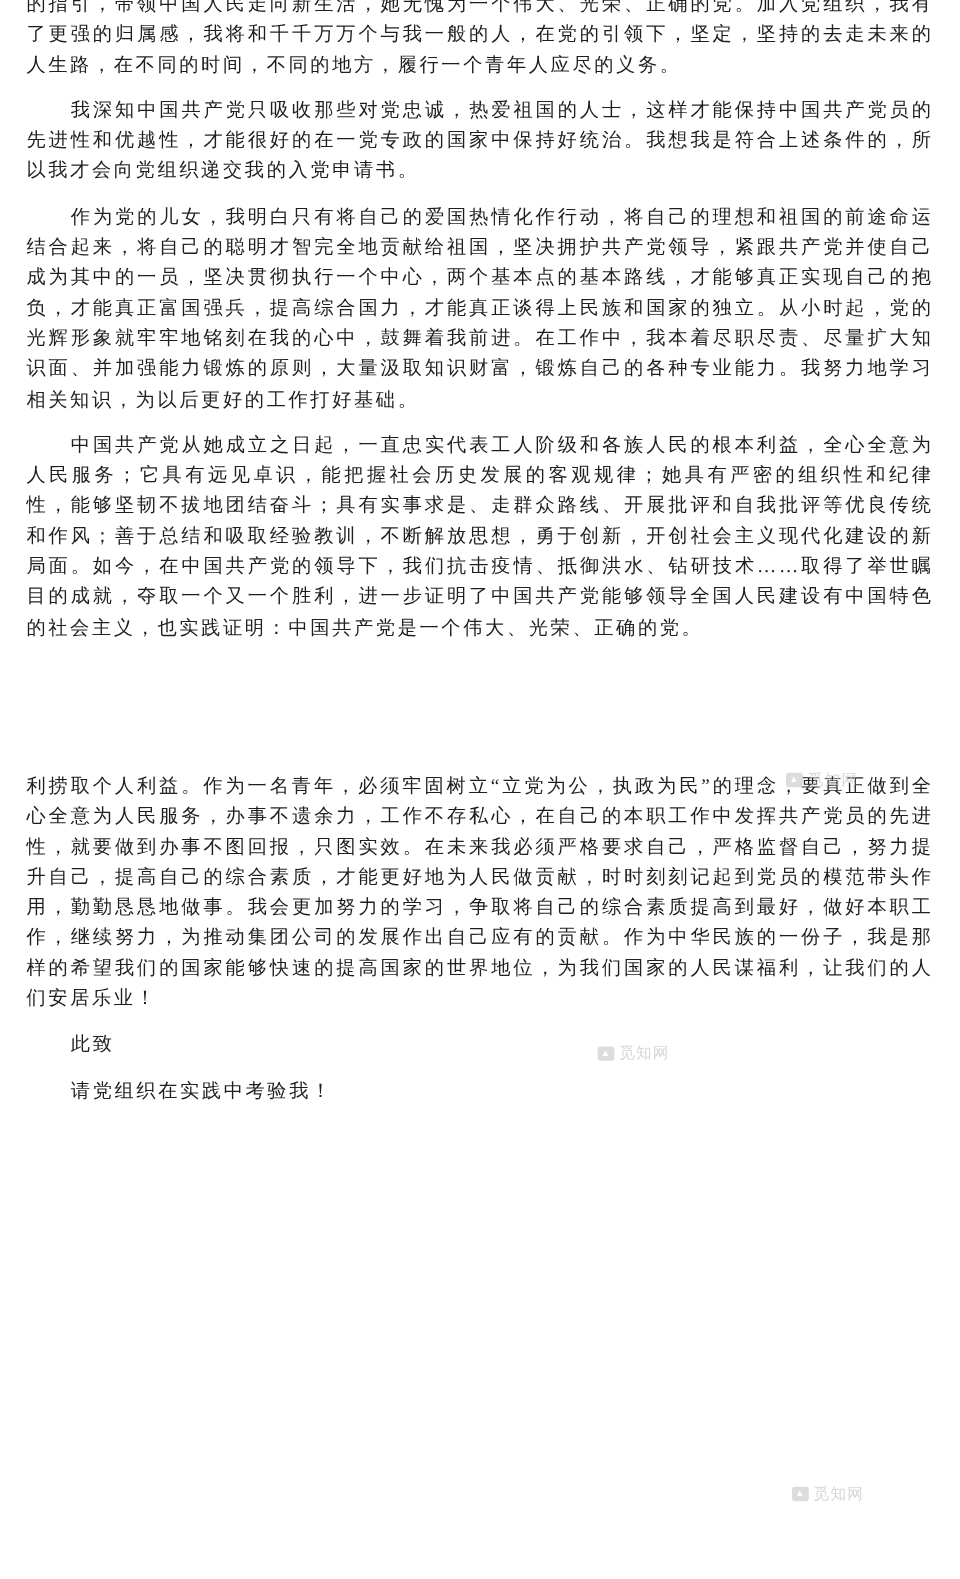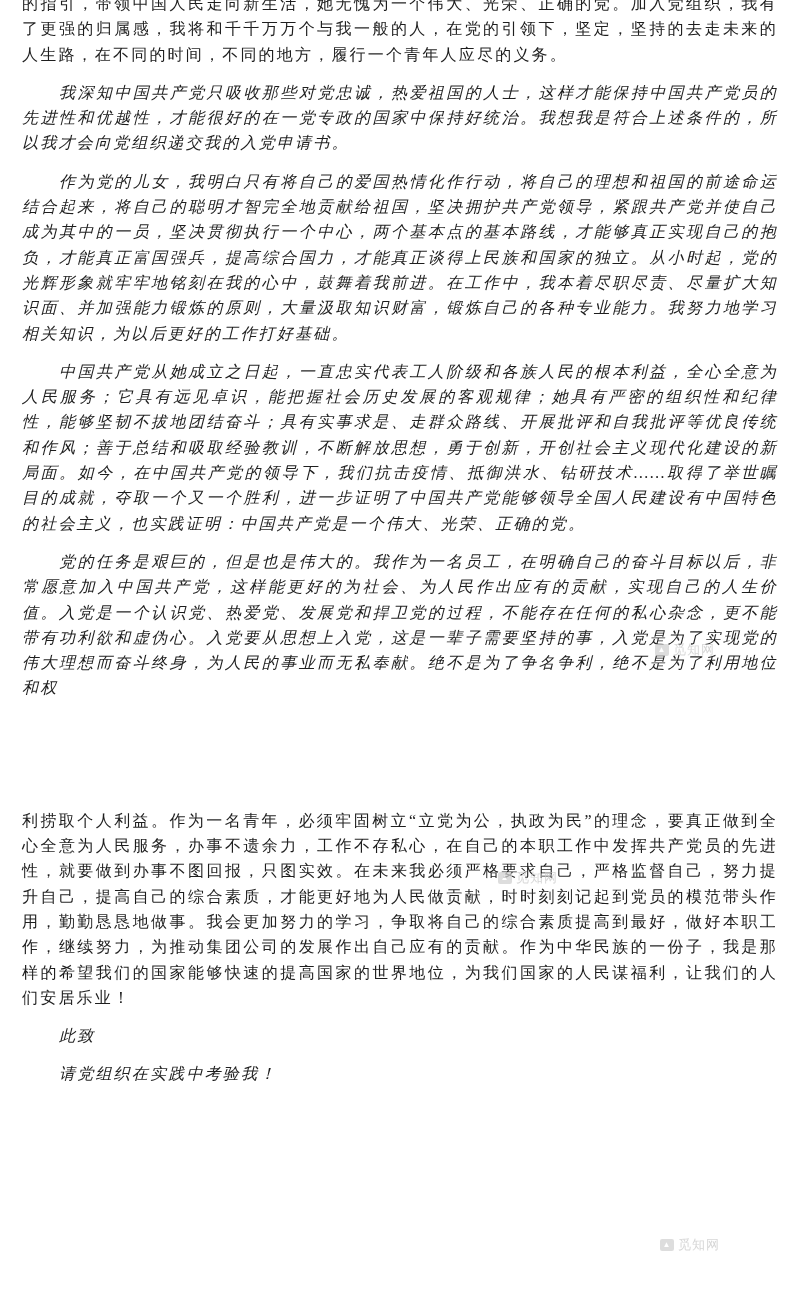--- a/index.html
+++ b/index.html
@@ -20,21 +20,21 @@
   }
   .para {
     margin: 0 0 13px 0;
     font-size: 16px;
     line-height: 25.3px;
     letter-spacing: 2.2px;
     text-align: justify;
     text-justify: inter-ideograph;
     word-break: break-all;
   }
-  .para.indent { text-indent: 37px; font-style: italic; }
+  .para.indent { text-indent: 37px; }
   .para.cont   { text-indent: 0; margin-top: 48px; }
   .para.clip   { margin-top: -9px; }
   .para.short  { text-align: left; }
   .page-gap {
     height: 46px;
   }
   .watermark {
     position: absolute;
     display: flex;
     align-items: center;
@@ -61,21 +61,20 @@
   }
 </style>
 </head>
 <body>
 
 <div class="doc">
   <p class="para cont clip">的指引，带领中国人民走向新生活，她无愧为一个伟大、光荣、正确的党。加入党组织，我有了更强的归属感，我将和千千万万个与我一般的人，在党的引领下，坚定，坚持的去走未来的人生路，在不同的时间，不同的地方，履行一个青年人应尽的义务。</p>
   <p class="para indent">我深知中国共产党只吸收那些对党忠诚，热爱祖国的人士，这样才能保持中国共产党员的先进性和优越性，才能很好的在一党专政的国家中保持好统治。我想我是符合上述条件的，所以我才会向党组织递交我的入党申请书。</p>
   <p class="para indent">作为党的儿女，我明白只有将自己的爱国热情化作行动，将自己的理想和祖国的前途命运结合起来，将自己的聪明才智完全地贡献给祖国，坚决拥护共产党领导，紧跟共产党并使自己成为其中的一员，坚决贯彻执行一个中心，两个基本点的基本路线，才能够真正实现自己的抱负，才能真正富国强兵，提高综合国力，才能真正谈得上民族和国家的独立。从小时起，党的光辉形象就牢牢地铭刻在我的心中，鼓舞着我前进。在工作中，我本着尽职尽责、尽量扩大知识面、并加强能力锻炼的原则，大量汲取知识财富，锻炼自己的各种专业能力。我努力地学习相关知识，为以后更好的工作打好基础。</p>
   <p class="para indent">中国共产党从她成立之日起，一直忠实代表工人阶级和各族人民的根本利益，全心全意为人民服务；它具有远见卓识，能把握社会历史发展的客观规律；她具有严密的组织性和纪律性，能够坚韧不拔地团结奋斗；具有实事求是、走群众路线、开展批评和自我批评等优良传统和作风；善于总结和吸取经验教训，不断解放思想，勇于创新，开创社会主义现代化建设的新局面。如今，在中国共产党的领导下，我们抗击疫情、抵御洪水、钻研技术……取得了举世瞩目的成就，夺取一个又一个胜利，进一步证明了中国共产党能够领导全国人民建设有中国特色的社会主义，也实践证明：中国共产党是一个伟大、光荣、正确的党。</p>
-  <p class="para indent">党的任务是艰巨的，但是也是伟大的。我作为一名员工，在明确自己的奋斗目标以后，非常愿意加入中国共产党，这样能更好的为社会、为人民作出应有的贡献，实现自己的人生价值。入党是一个认识党、热爱党、发展党和捍卫党的过程，不能存在任何的私心杂念，更不能带有功利欲和虚伪心。入党要从思想上入党，这是一辈子需要坚持的事，入党是为了实现党的伟大理想而奋斗终身，为人民的事业而无私奉献。绝不是为了争名争利，绝不是为了利用地位和权</p>
 
   <div class="page-gap"></div>
 
   <p class="para cont">利捞取个人利益。作为一名青年，必须牢固树立“立党为公，执政为民”的理念，要真正做到全心全意为人民服务，办事不遗余力，工作不存私心，在自己的本职工作中发挥共产党员的先进性，就要做到办事不图回报，只图实效。在未来我必须严格要求自己，严格监督自己，努力提升自己，提高自己的综合素质，才能更好地为人民做贡献，时时刻刻记起到党员的模范带头作用，勤勤恳恳地做事。我会更加努力的学习，争取将自己的综合素质提高到最好，做好本职工作，继续努力，为推动集团公司的发展作出自己应有的贡献。作为中华民族的一份子，我是那样的希望我们的国家能够快速的提高国家的世界地位，为我们国家的人民谋福利，让我们的人们安居乐业！</p>
   <p class="para indent short">此致</p>
   <p class="para indent short">请党组织在实践中考验我！</p>
 </div>
 
 <div class="watermark" style="left:655px; top:641px;">
   <span class="wm-icon">▲</span>

